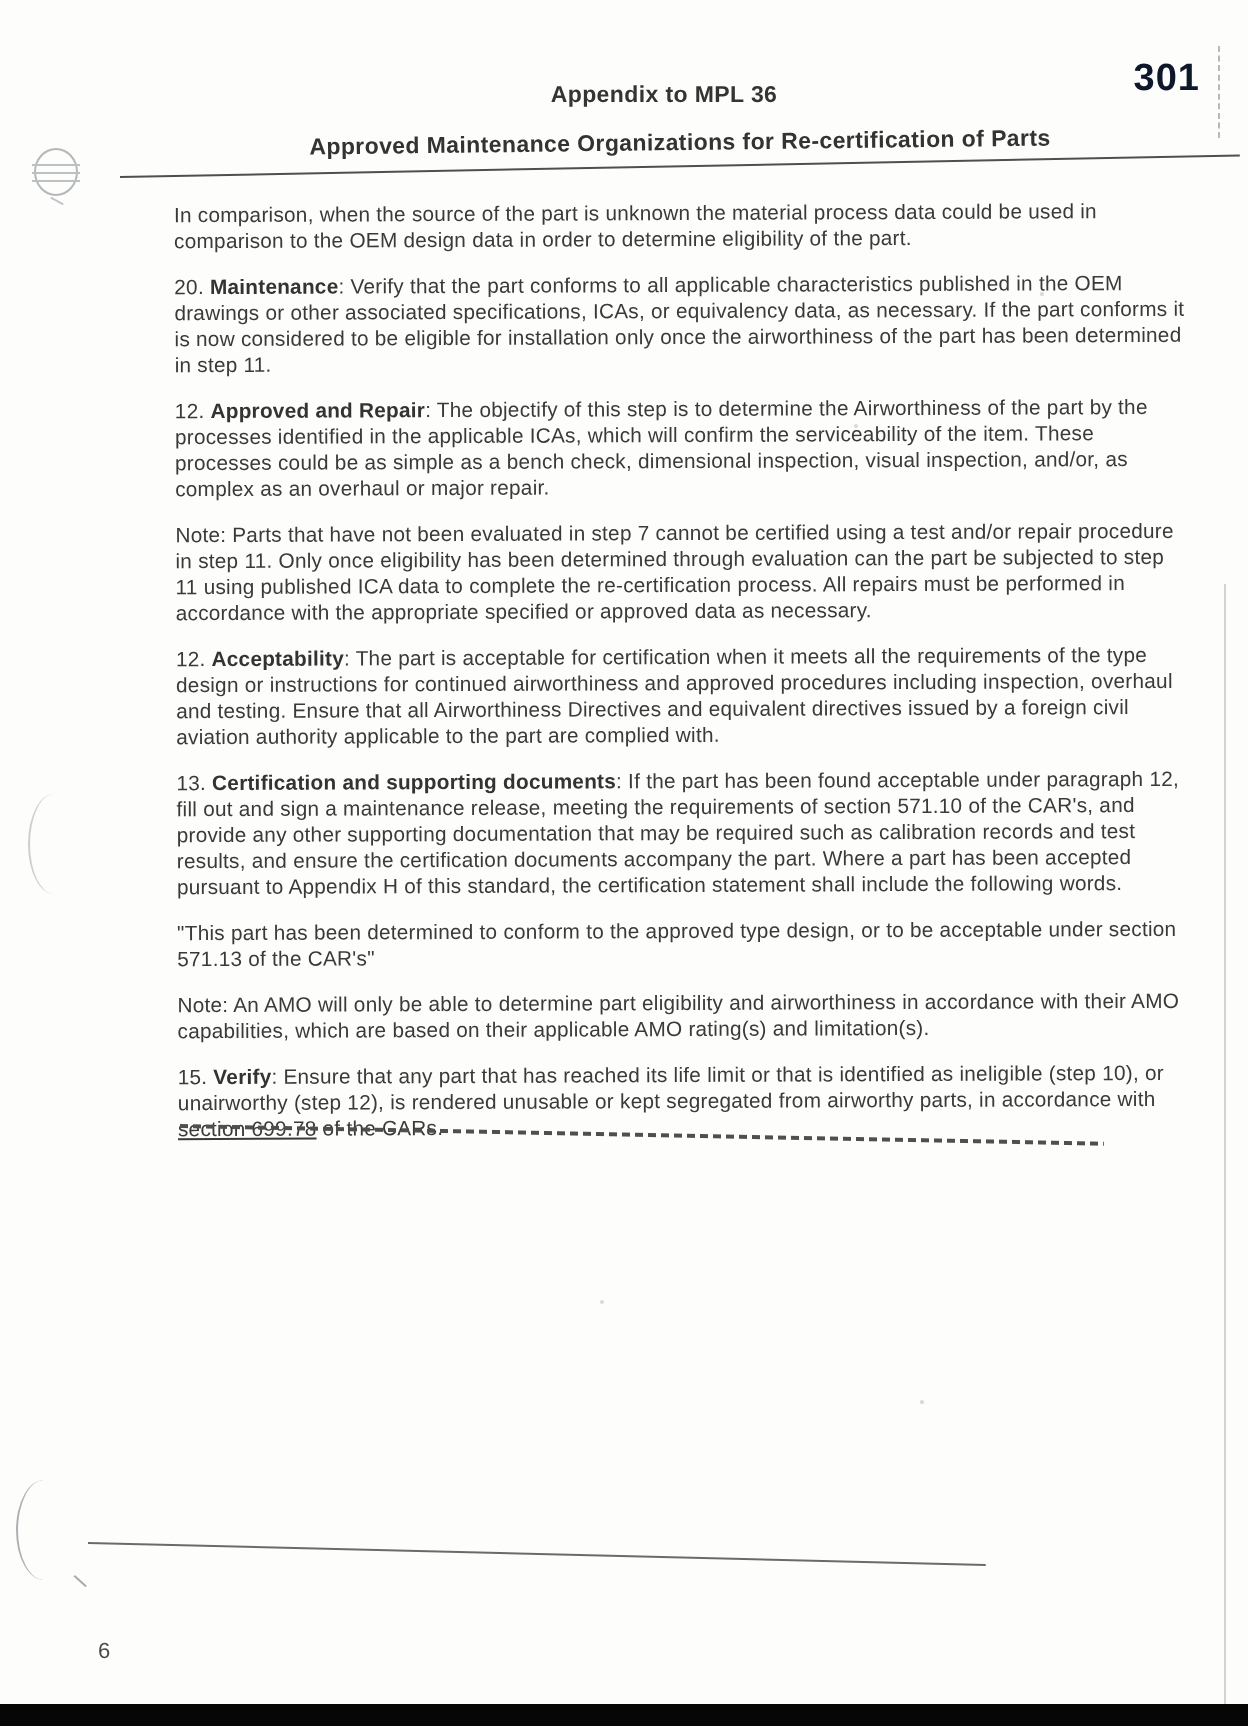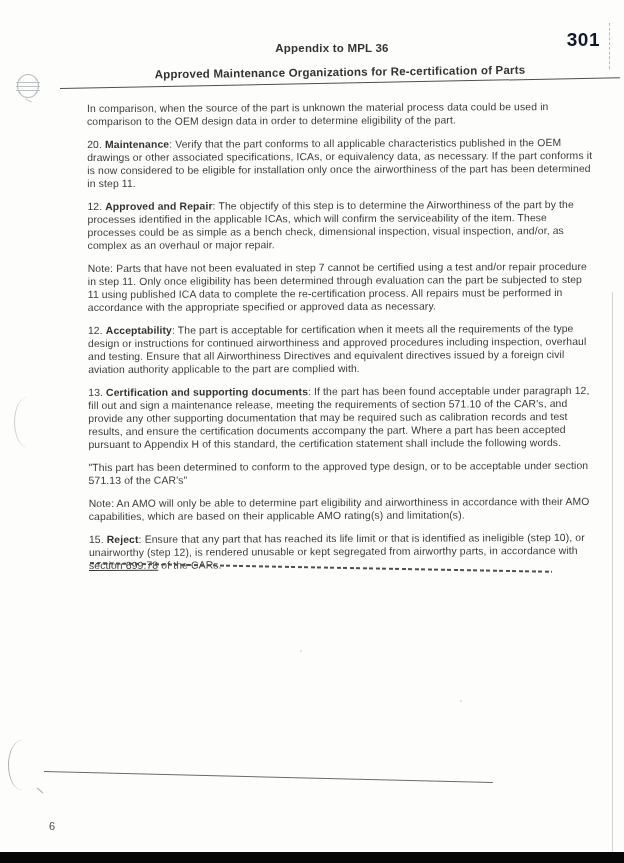--- a/index.html
+++ b/index.html
@@ -167,21 +167,21 @@
     <p>Note: Parts that have not been evaluated in step 7 cannot be certified using a test and/or repair procedure in step 11.  Only once eligibility has been determined through evaluation can the part be subjected to step 11 using published ICA data to complete the re-certification process.  All repairs must be performed in accordance with the appropriate specified or approved data as necessary.</p>
 
     <p><span>12. </span><b>Acceptability</b><span>: The part is acceptable for certification when it meets all the requirements of the type design or instructions for continued airworthiness and approved procedures including inspection, overhaul and testing. Ensure that all Airworthiness Directives and equivalent directives issued by a foreign civil aviation authority applicable to the part are complied with.</span></p>
 
     <p><span>13. </span><b>Certification and supporting documents</b><span>: If the part has been found acceptable under paragraph 12, fill out and sign a maintenance release, meeting the requirements of section 571.10 of the CAR's, and provide any other supporting documentation that may be required such as calibration records and test results, and ensure the certification documents accompany the part. Where a part has been accepted pursuant to Appendix H of this standard, the certification statement shall include the following words.</span></p>
 
     <p>"This part has been determined to conform to the approved type design, or to be acceptable under section 571.13 of the CAR's"</p>
 
     <p>Note: An AMO will only be able to determine part eligibility and airworthiness in accordance with their AMO capabilities, which are based on their applicable AMO rating(s) and limitation(s).</p>
 
-    <p><span>15. </span><b>Reject</b><span>: Ensure that any part that has reached its life limit or that is identified as ineligible (step 10), or unairworthy (step 12), is rendered unusable or kept segregated from airworthy parts, in accordance with </span><span class="u">section 699.78</span><span> of the CARs.</span></p>
+    <p><span>15. </span><b>Verify</b><span>: Ensure that any part that has reached its life limit or that is identified as ineligible (step 10), or unairworthy (step 12), is rendered unusable or kept segregated from airworthy parts, in accordance with </span><span class="u">section 699.78</span><span> of the CARs.</span></p>
   </div>
 
   <div class="dashed-rule"></div>
   <div class="bottom-rule"></div>
   <div class="footer-num">6</div>
   <div class="scanner-bar"></div>
 
 </div>
 
 </body></html>

